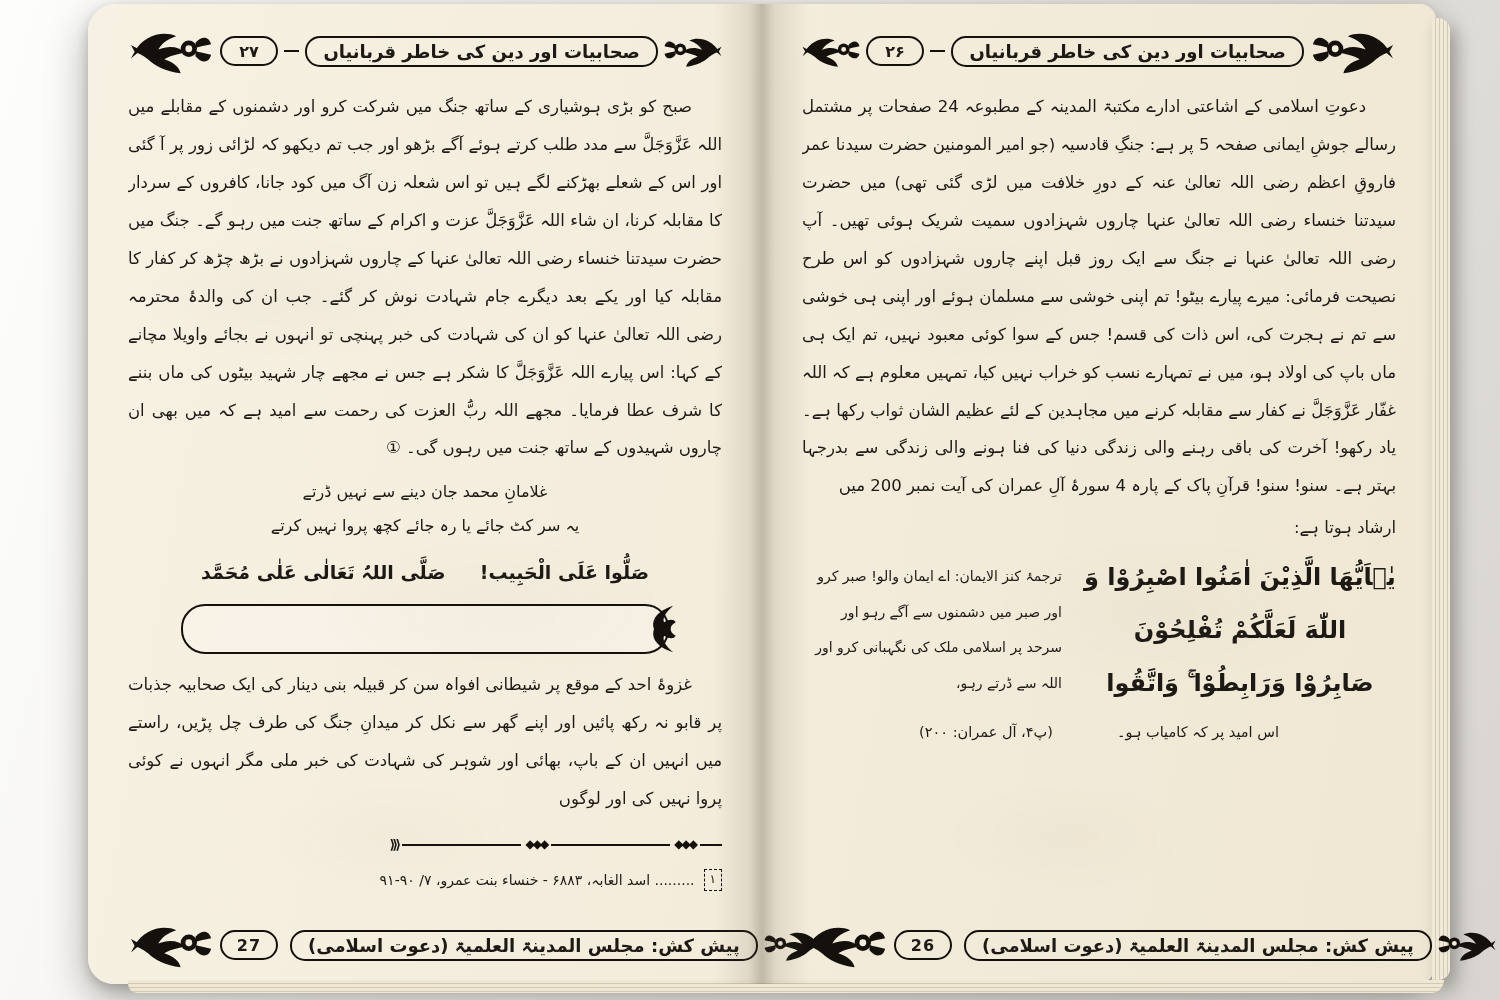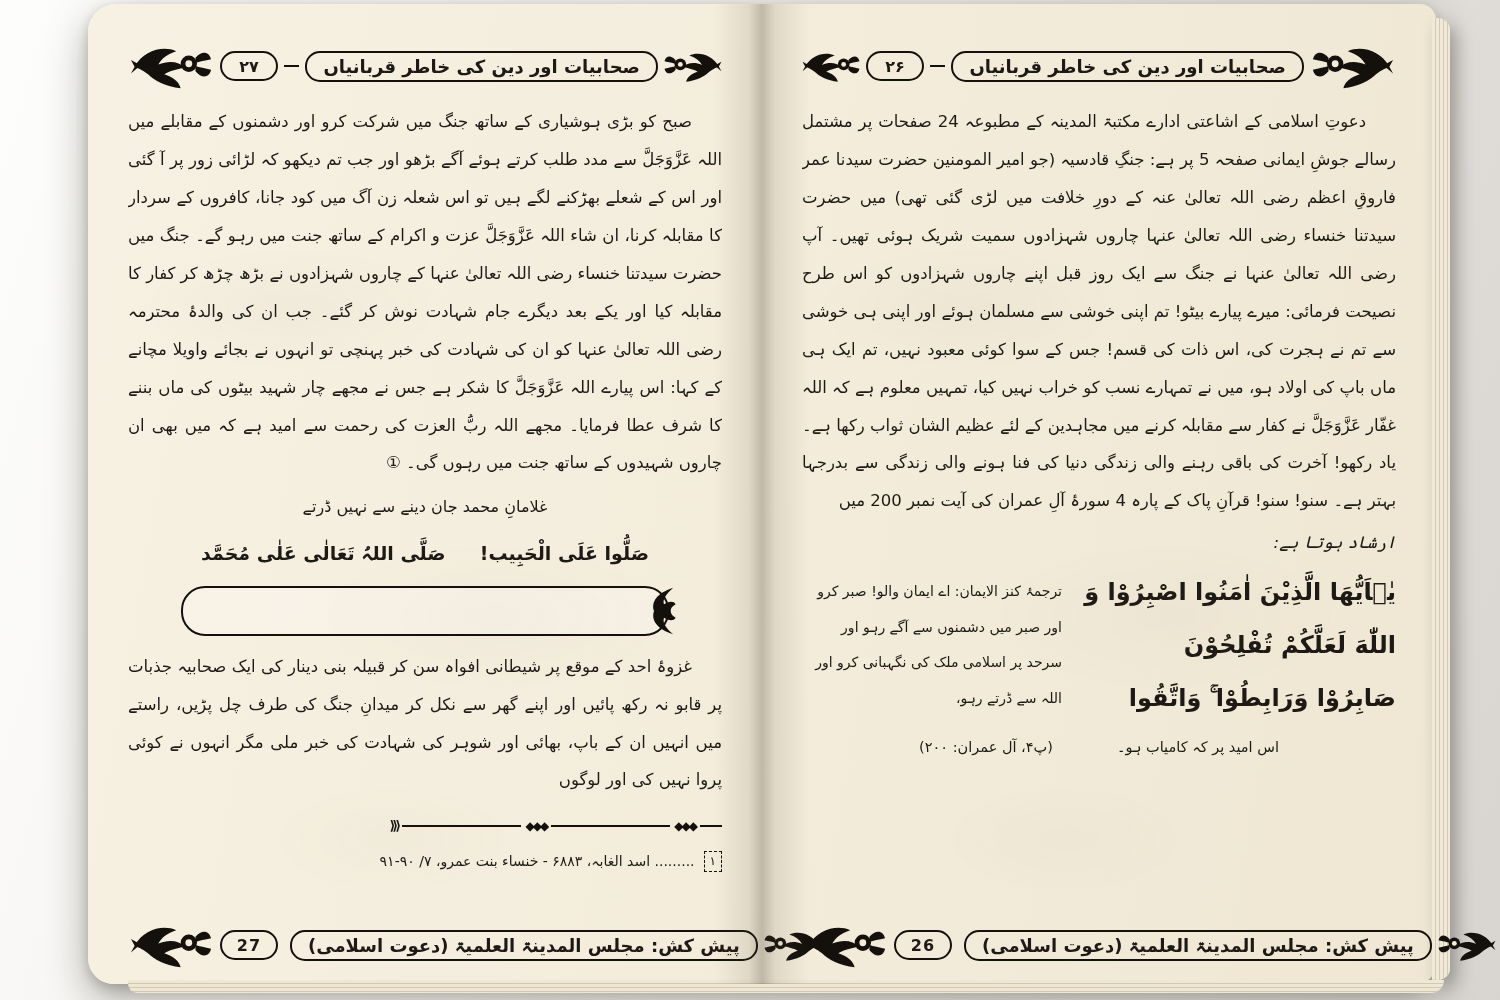--- a/index.html
+++ b/index.html
@@ -29,21 +29,21 @@
     position:absolute; left:40px; right:-8px; bottom:-9px; height:13px;
     background: repeating-linear-gradient(180deg,#efe7d4 0 3px,#d2c9b1 3px 4px);
     border-radius:0 0 14px 10px;
   }
   .spine-shadow{
     position:absolute; top:0; bottom:0; left:50%; width:96px;
     transform:translateX(-50%); pointer-events:none; z-index:5;
     background:linear-gradient(90deg, rgba(90,72,48,0) 0%, rgba(90,72,48,.12) 36%,
       rgba(62,50,32,.28) 50%, rgba(90,72,48,.12) 64%, rgba(90,72,48,0) 100%);
   }
-  .spread{ position:absolute; inset:0; display:flex;margin-top:15px; }
+  .spread{ position:absolute; inset:0; display:flex; }
 
   
   .page{
     width:50%; height:100%; position:relative; z-index:2;
     display:flex; flex-direction:column;
     padding:24px 40px 16px 40px;
     direction:rtl; color:#1d1a15;
   }
   .page::before{ 
     content:""; position:absolute; inset:0; pointer-events:none; opacity:.55;
@@ -90,23 +90,23 @@
     font-size:21px; font-weight:bold; position:relative;
     padding:4px 30px; margin:10px auto 12px auto; width:82%;
     background:rgba(255,255,255,.22);
   }
   .right-page .heading-box{ width:64%; margin:2px 0 12px auto; }
   .bracket{ position:absolute; width:30px; height:56px; top:50%; }
   .bracket.at-right{ right:-12px; transform:translateY(-50%); }
   .bracket.at-left{ left:-12px; transform:translateY(-50%) scaleX(-1); }
 
   
-  .intro-line{ text-align:right; margin:2px 0;font-style:italic; }
+  .intro-line{ text-align:right; margin:2px 0; }
   .quran-row{ display:flex; direction:rtl; gap:22px; align-items:center; margin:4px 0; }
-  .arabic-col{ flex:1.2; font-weight:bold; font-size:24px; line-height:2.2; text-align:right; }
+  .arabic-col{ flex:1.2; font-weight:bold; font-size:24px; line-height:2.2; text-align:center; }
   .trans-col{ flex:1; font-size:14px; line-height:2.55; text-align:right; }
   .quran-ref{
     display:flex; direction:rtl; justify-content:center; gap:64px;
     font-size:14.5px; margin:6px 0 4px;
   }
 
   
   .fn-divider{
     display:flex; align-items:center; gap:4px;
     width:56%; margin:12px 0 4px auto; direction:ltr; color:#14110d;
@@ -159,20 +159,21 @@
           <svg class="flourish small flip" viewBox="0 0 110 62">
               <use href="#flourish-sym"></use>
             </svg>
         </div>
 
         <div class="body-text">
           <p class="para indent">صبح کو بڑی ہوشیاری کے ساتھ جنگ میں شرکت کرو اور دشمنوں کے مقابلے میں اللہ عَزَّوَجَلَّ سے مدد طلب کرتے ہوئے آگے بڑھو اور جب تم دیکھو کہ لڑائی زور پر آ گئی اور اس کے شعلے بھڑکنے لگے ہیں تو اس شعلہ زن آگ میں کود جانا، کافروں کے سردار کا مقابلہ کرنا، ان شاء اللہ عَزَّوَجَلَّ عزت و اکرام کے ساتھ جنت میں رہو گے۔ جنگ میں حضرت سیدتنا خنساء رضی اللہ تعالیٰ عنہا کے چاروں شہزادوں نے بڑھ چڑھ کر کفار کا مقابلہ کیا اور یکے بعد دیگرے جام شہادت نوش کر گئے۔ جب ان کی والدۂ محترمہ رضی اللہ تعالیٰ عنہا کو ان کی شہادت کی خبر پہنچی تو انہوں نے بجائے واویلا مچانے کے کہا: اس پیارے اللہ عَزَّوَجَلَّ کا شکر ہے جس نے مجھے چار شہید بیٹوں کی ماں بننے کا شرف عطا فرمایا۔ مجھے اللہ ربُّ العزت کی رحمت سے امید ہے کہ میں بھی ان چاروں شہیدوں کے ساتھ جنت میں رہوں گی۔ ①</p>
 
           <div class="couplet">
             <div>غلامانِ محمد جان دینے سے نہیں ڈرتے</div>
+            <div>یہ سر کٹ جائے یا رہ جائے کچھ پروا نہیں کرتے</div>
           </div>
 
           <div class="salat">
             <span>صَلُّوا عَلَی الْحَبِیب!</span>
             <span>صَلَّی اللہُ تَعَالٰی عَلٰی مُحَمَّد</span>
           </div>
 
           <div class="heading-box">
             <svg class="bracket at-right" viewBox="0 0 36 58">
                 <use href="#bracket-sym"></use>

